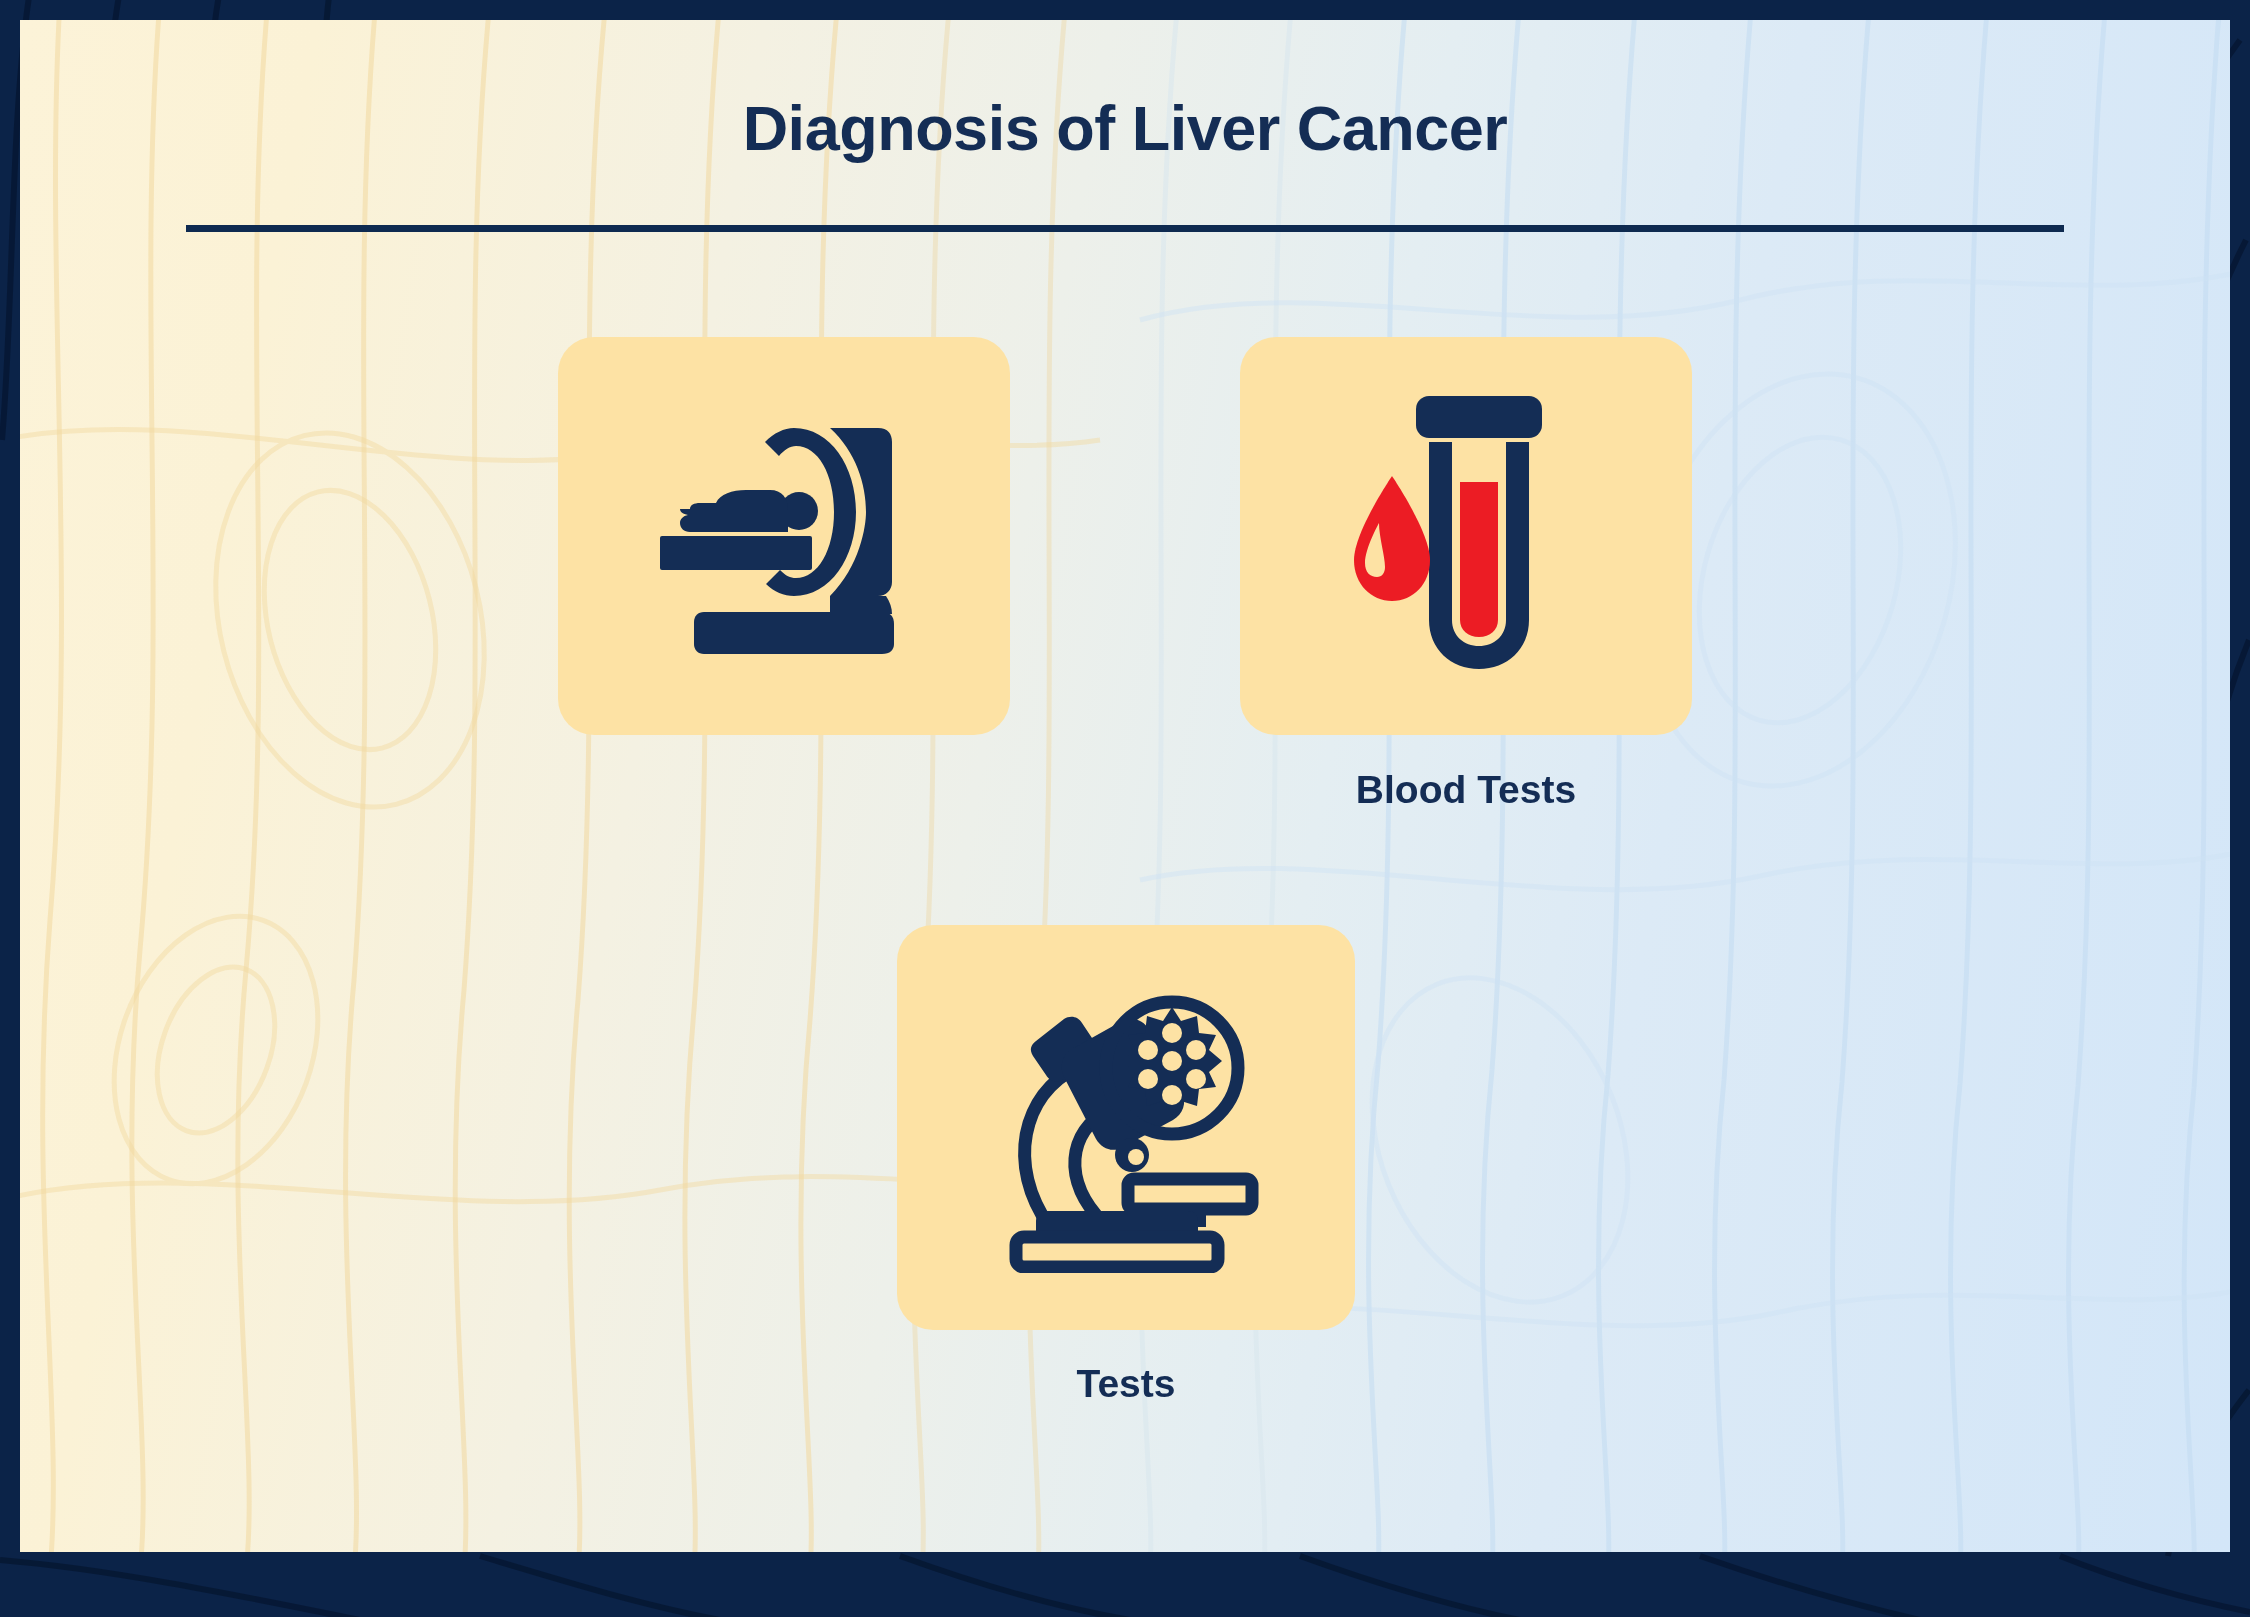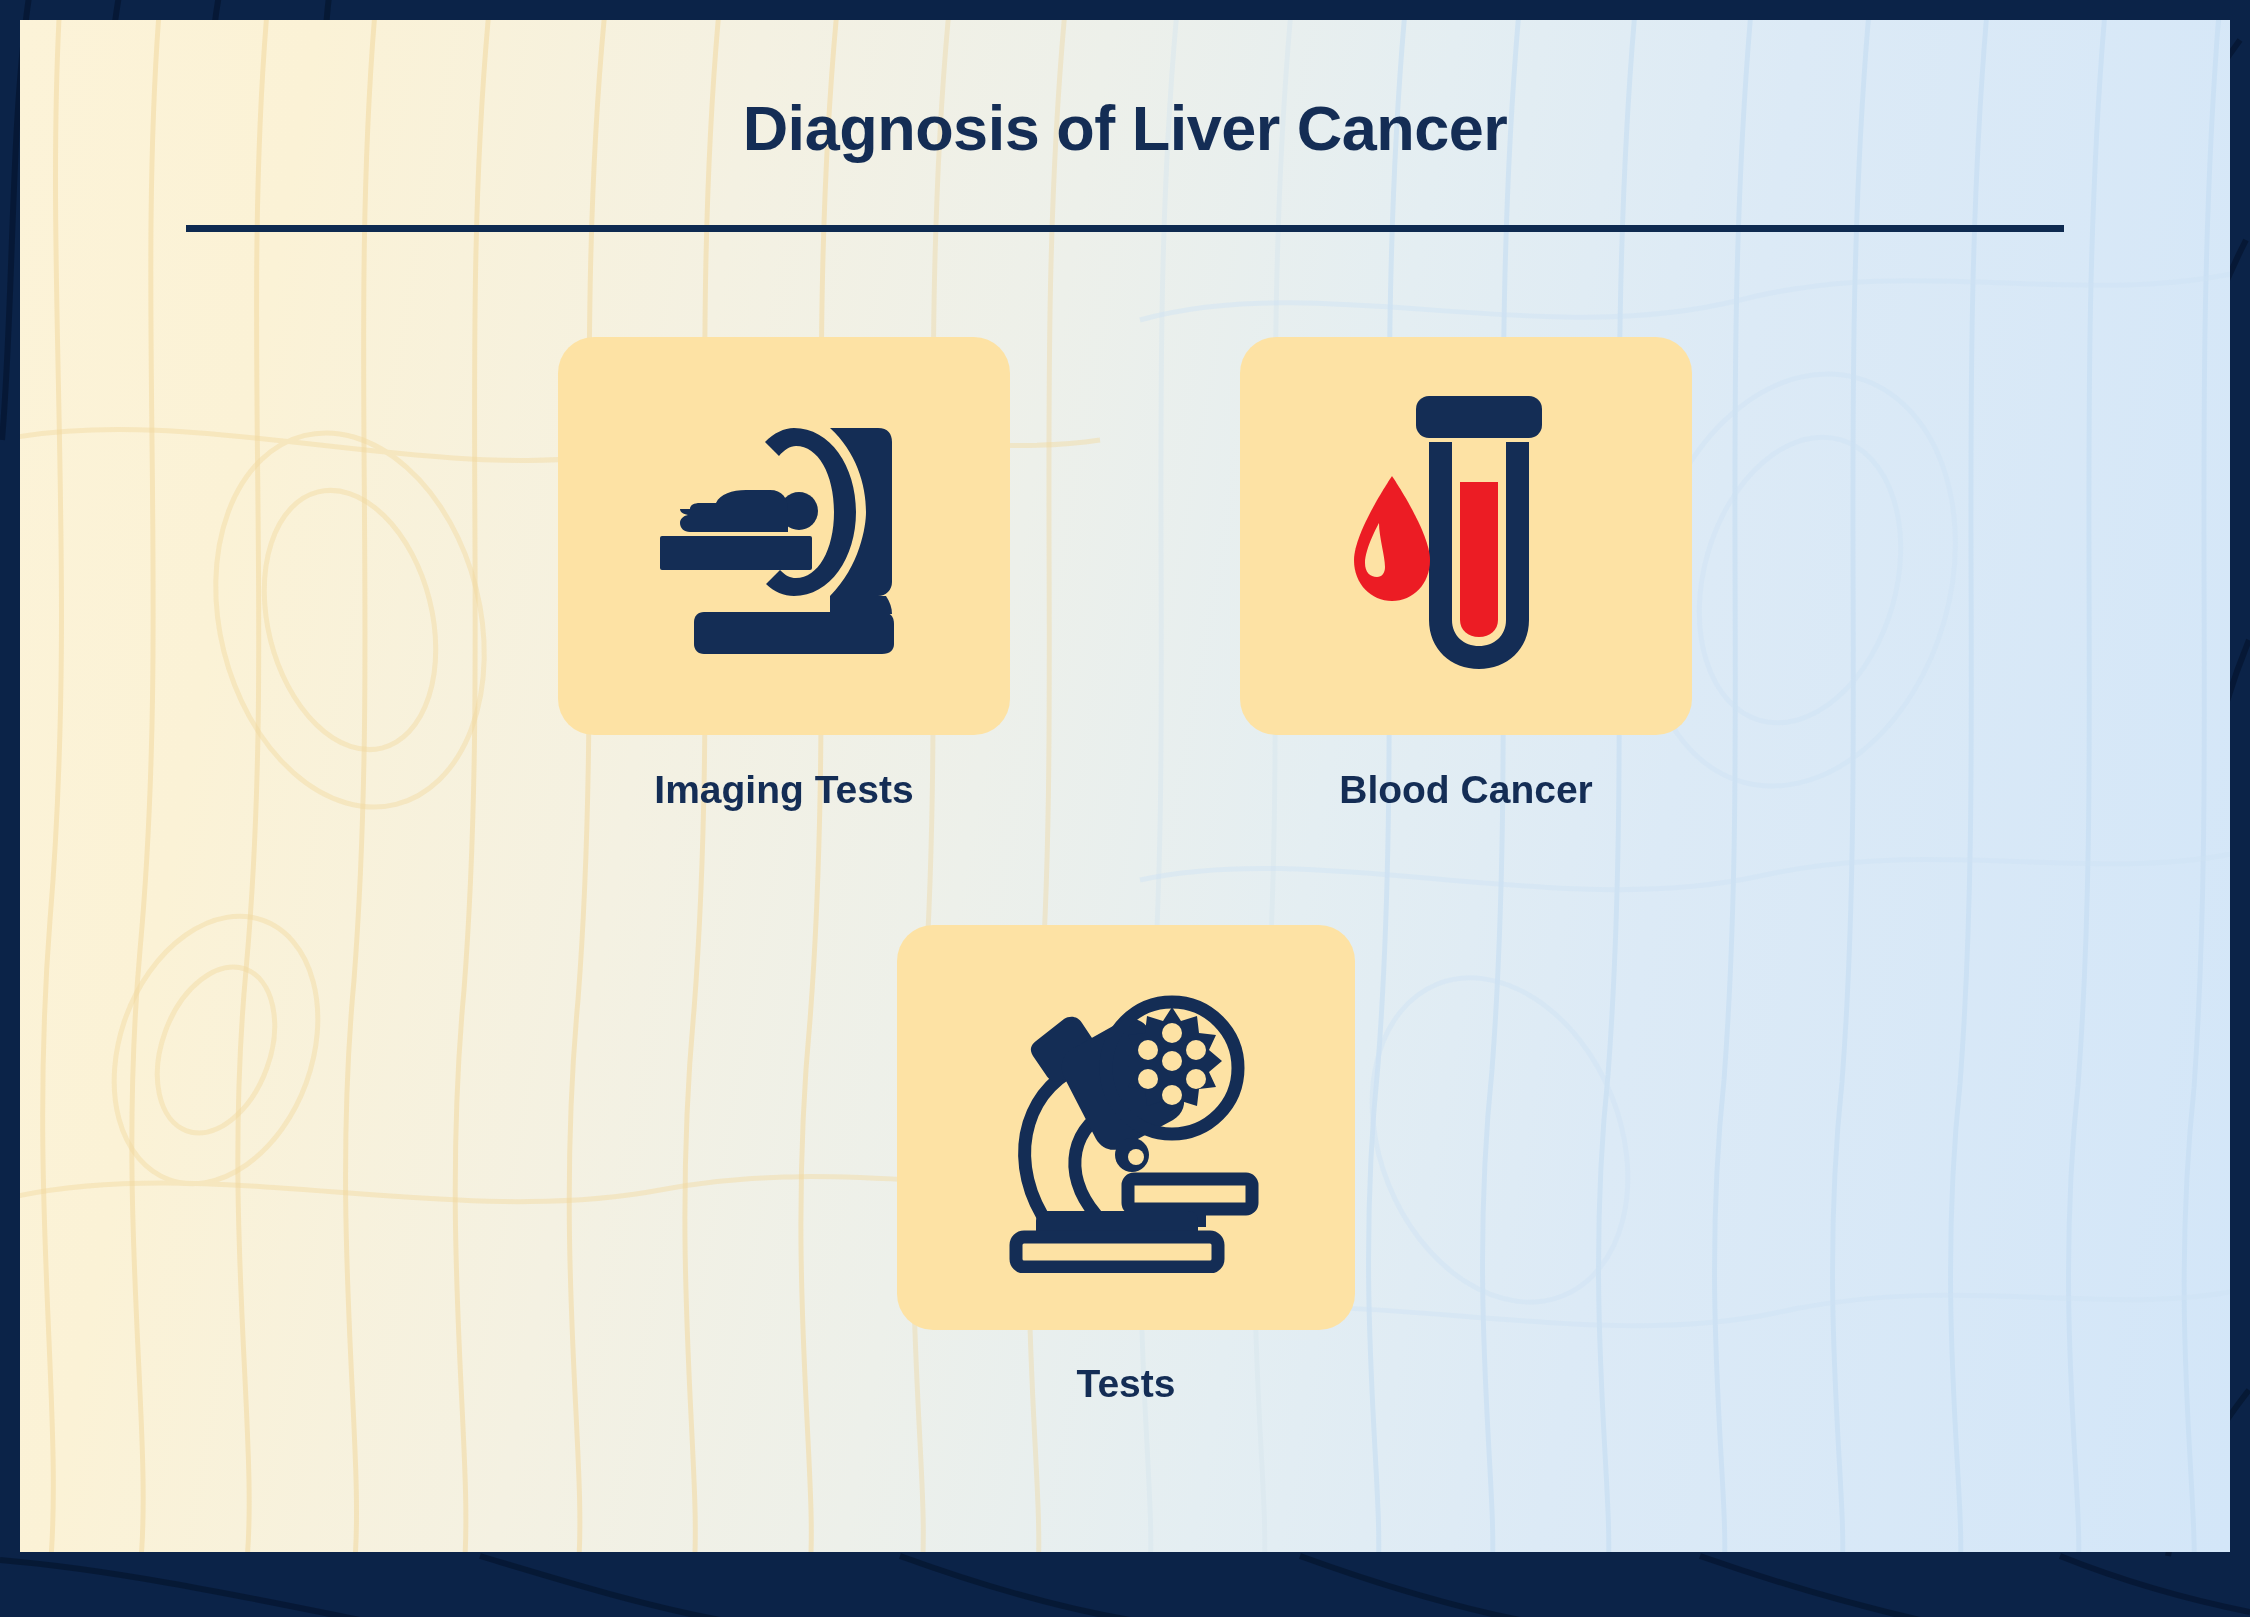--- a/index.html
+++ b/index.html
@@ -170,40 +170,39 @@
 
           <rect x="26" y="130" width="152" height="34" rx="2"></rect>
 
           <path d="M 70 206 L 248 206 C 256 206 260 210 260 218 L 260 238 C 260 244 256 248 248 248
                    L 70 248 C 64 248 60 244 60 238 L 60 216 C 60 210 64 206 70 206 Z"></path>
 
           <path d="M 196 190 L 252 190 C 256 196 258 202 258 208 L 196 208 Z"></path>
         </g>
       </svg>
     </div>
-    <div class="card-label" id="label-imaging">Imaging Tests</div>
 
     <div class="card" id="card-blood">
       <svg class="icon-svg" width="260" height="300" viewBox="0 0 260 300" fill="none">
 
         <rect x="80" y="10" width="126" height="42" rx="13" fill="#142D55"></rect>
 
         <path d="M 93 56 L 116 56 L 116 234 C 116 250 128 260 143 260 C 158 260 170 250 170 234
                  L 170 56 L 193 56 L 193 234 C 193 263 171 283 143 283 C 115 283 93 263 93 234 Z" fill="#142D55"></path>
 
         <path d="M 124 96 L 162 96 L 162 234 C 162 244 154 251 143 251 C 132 251 124 244 124 234 Z" fill="#EC1C24"></path>
 
         <path d="M 56 90 C 56 90 18 146 18 174 C 18 198 35 215 56 215 C 77 215 94 198 94 174
                  C 94 146 56 90 56 90 Z" fill="#EC1C24"></path>
 
         <path d="M 43 137 C 43 137 29 162 29 177 C 29 186 34 191 41 191 C 46 191 49 187 49 181
                  C 49 170 43 151 43 137 Z" fill="#FDE2A4"></path>
       </svg>
     </div>
-    <div class="card-label" id="label-blood">Blood Cancer</div>
+    <div class="card-label" id="label-blood">Blood Tests</div>
 
     <div class="card" id="card-biopsy">
       <svg class="icon-svg" width="300" height="290" viewBox="0 0 300 290" fill="none">
         <g stroke="#142D55" stroke-width="13" fill="none" stroke-linecap="round" stroke-linejoin="round">
 
           <path d="M 66 232 C 30 170, 52 100, 112 80"></path>
           <path d="M 120 232 C 84 190, 96 140, 140 124"></path>
         </g>
         <g fill="#142D55">
 

